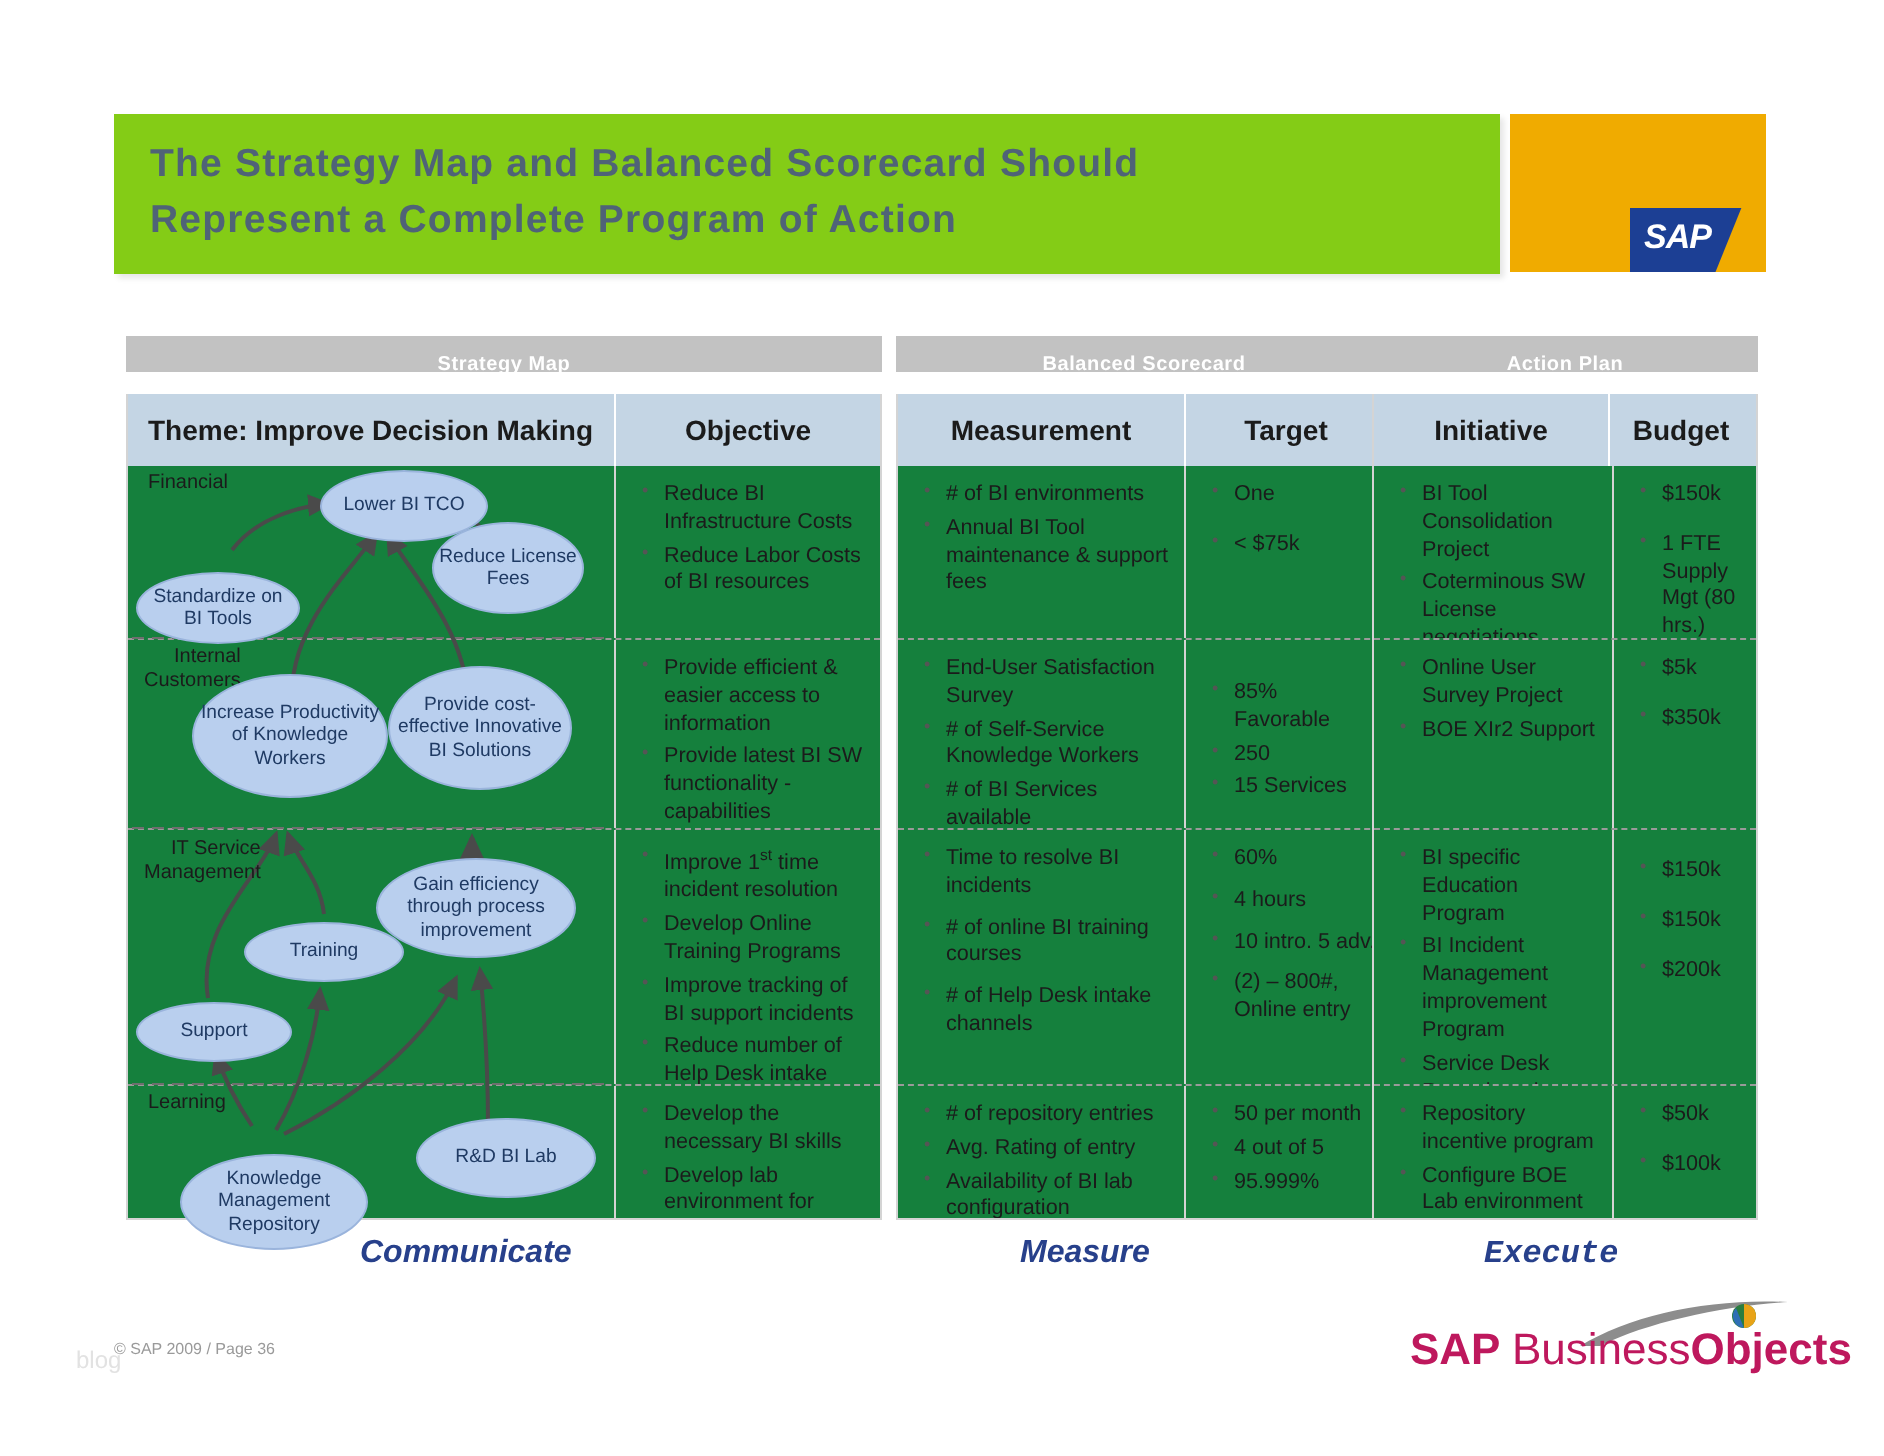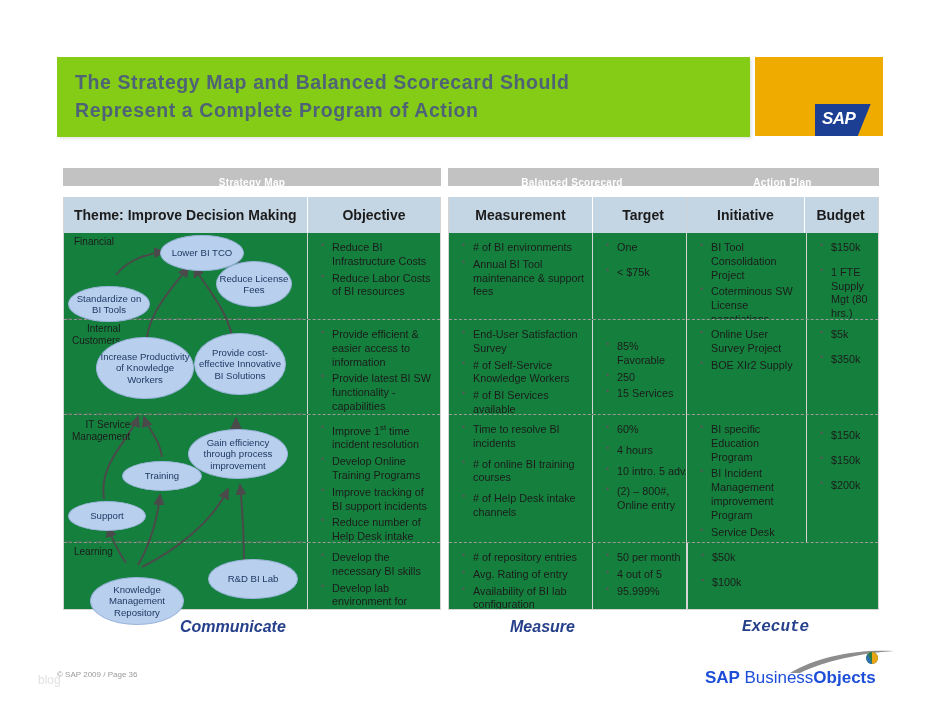--- a/index.html
+++ b/index.html
@@ -240,22 +240,22 @@
   }
 
   .bo-logo {
     position: absolute;
     left: 705px; top: 648px;
     width: 195px; height: 42px;
   }
   .bo-text {
     position: absolute;
     left: 0; bottom: 2px;
-    font-size: 17px;
-    color: #1d4ed8;
+    font-size: 22px;
+    color: #be185d;
     white-space: nowrap;
   }
   .bo-text .b1 { font-weight: bold; }
   .bo-text .b2 { font-weight: normal; }
   .bo-text .b3 { font-weight: bold; }
   .bo-swoosh {
     position: absolute;
     right: 2px; top: 0;
     width: 110px; height: 26px;
   }
@@ -478,21 +478,21 @@
             <ul class="bl spaced">
                 <li>$150k</li>
                 <li>1 FTE Supply Mgt (80 hrs.)</li>
               </ul>
           </div>
         </div>
         <div class="row r2">
           <div class="cell init-cell">
             <ul class="bl">
                 <li>Online User Survey Project</li>
-                <li>BOE XIr2 Supply</li>
+                <li>BOE XIr2 Support</li>
               </ul>
           </div>
           <div class="cell budg-cell divider">
             <ul class="bl spaced">
                 <li>$5k</li>
                 <li>$350k</li>
               </ul>
           </div>
         </div>
         <div class="row r3">
@@ -505,20 +505,26 @@
           </div>
           <div class="cell budg-cell divider" style="padding-top:14px">
             <ul class="bl spaced">
                 <li>$150k</li>
                 <li>$150k</li>
                 <li>$200k</li>
               </ul>
           </div>
         </div>
         <div class="row r4">
+          <div class="cell init-cell">
+            <ul class="bl">
+                <li>Repository incentive program</li>
+                <li>Configure BOE Lab environment</li>
+              </ul>
+          </div>
           <div class="cell budg-cell divider">
             <ul class="bl spaced">
                 <li>$50k</li>
                 <li>$100k</li>
               </ul>
           </div>
         </div>
       </div>
     </div>
   </div>

